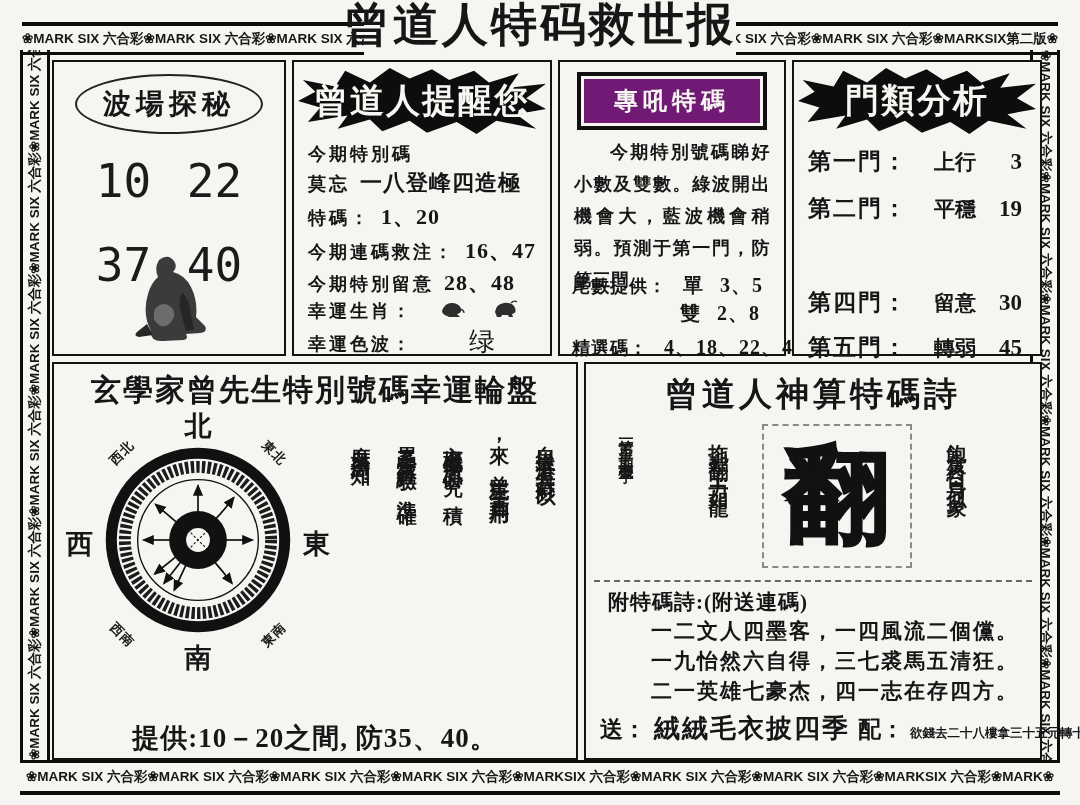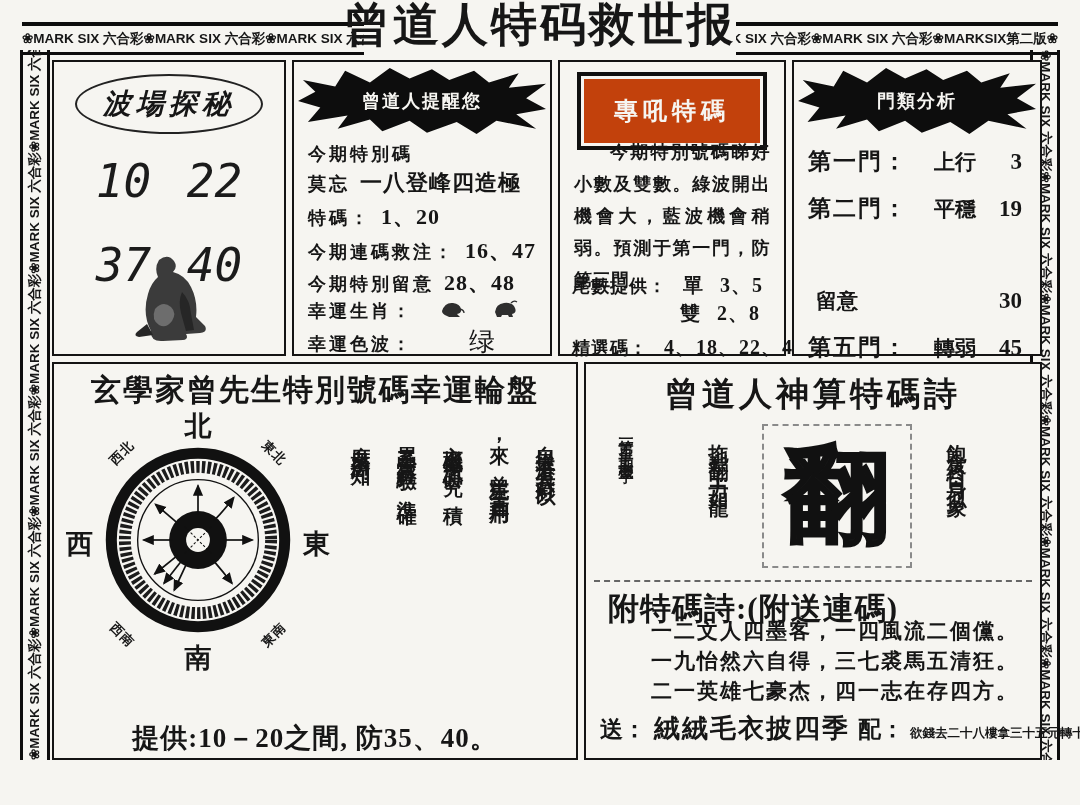--- a/index.html
+++ b/index.html
@@ -36,32 +36,32 @@
         text-align:center;line-height:56px;font-size:28px;font-weight:700;letter-spacing:5px;}
   .nums{position:absolute;top:92px;left:24px;right:24px;display:grid;grid-template-columns:1fr 1fr;
         row-gap:30px;justify-items:center;font-family:"DejaVu Sans Mono",monospace;font-size:46px;color:#1b1b1b;}
   .animal{position:absolute;bottom:6px;left:50%;transform:translateX(-50%);}
 
   
   .burst{position:absolute;top:6px;left:4px;right:4px;height:66px;}
   .burst-bg{position:absolute;inset:0;background:#0d0d0d;
     clip-path:polygon(0% 50%,7% 36%,2% 18%,15% 28%,19% 4%,29% 22%,37% 0%,45% 16%,54% 2%,61% 18%,71% 4%,77% 22%,89% 8%,85% 30%,100% 24%,92% 46%,100% 62%,88% 70%,96% 92%,80% 80%,72% 100%,64% 82%,52% 98%,45% 80%,34% 96%,29% 78%,16% 92%,20% 72%,4% 82%,9% 60%);}
   .burst-label{position:absolute;inset:0;display:flex;align-items:center;justify-content:center;
-        color:#f7f6f2;font-size:18px;font-weight:900;letter-spacing:2px;}
+        color:#f7f6f2;font-size:34px;font-weight:900;letter-spacing:2px;}
 
   
   .b2line{position:absolute;left:14px;right:18px;display:flex;align-items:baseline;white-space:nowrap;}
   .b2lab{font-size:18px;font-weight:700;letter-spacing:3px;}
   .b2val{font-size:22px;font-weight:700;letter-spacing:1px;margin-left:10px;}
   .green{font-size:26px;margin-left:56px;}
 
   
   .hbox{margin:10px auto 0;width:176px;border:4px solid #101010;padding:3px;}
-  .hbox-in{background:#c2410c;color:#f6f5f1;text-align:center;font-size:24px;font-weight:700;
-           letter-spacing:5px;padding:16px 0;}
+  .hbox-in{background:#701a75;color:#f6f5f1;text-align:center;font-size:24px;font-weight:700;
+           letter-spacing:5px;padding:6px 0;}
   .b3para{position:absolute;top:74px;left:14px;right:14px;font-size:18px;line-height:32px;
           text-indent:2em;font-weight:600;letter-spacing:0.5px;text-align:justify;}
   .b3row{position:absolute;display:flex;align-items:baseline;white-space:nowrap;}
   .b3lab{font-size:18px;font-weight:800;letter-spacing:1px;}
   .b3val{font-size:20px;font-weight:700;margin-left:16px;letter-spacing:1px;}
 
   
   .m-row{position:absolute;left:14px;right:18px;display:flex;align-items:baseline;justify-content:space-between;}
   .m-lab{font-size:23px;font-weight:900;letter-spacing:2px;width:116px;}
   .m-trend{font-size:21px;font-weight:800;width:58px;text-align:center;}
@@ -81,50 +81,53 @@
   .tigong{position:absolute;left:0;right:0;top:356px;text-align:center;font-size:27px;font-weight:900;letter-spacing:1px;}
 
   
   .b6-title{position:absolute;top:8px;left:0;right:0;text-align:center;font-size:33px;font-weight:900;letter-spacing:4px;}
   .v-issue{position:absolute;left:30px;top:64px;writing-mode:vertical-rl;font-size:15px;font-weight:700;letter-spacing:3px;height:168px;}
   .v-poem{position:absolute;writing-mode:vertical-rl;font-size:20px;font-weight:800;letter-spacing:9px;height:180px;top:64px;}
   .v-big{position:absolute;left:176px;top:60px;width:146px;height:140px;border:2px dashed #8a8a8a;
          display:flex;align-items:center;justify-content:center;font-size:104px;font-weight:900;
          -webkit-text-stroke:3px #111;}
   .b6-div{position:absolute;left:8px;right:8px;top:216px;border-top:2px dashed #666;}
-  .fu{position:absolute;left:22px;top:224px;font-size:31px;font-weight:600;letter-spacing:1px;}
+  .fu{position:absolute;left:22px;top:224px;font-size:21px;font-weight:600;letter-spacing:1px;}
   .poems{position:absolute;left:0;right:0;top:252px;text-align:center;padding-left:44px;}
   .poem-line{font-size:21px;font-weight:800;line-height:30px;letter-spacing:2px;}
   .song-row{position:absolute;left:14px;right:8px;bottom:12px;display:flex;align-items:baseline;white-space:nowrap;}
   .song-lab{font-size:23px;font-weight:600;}
   .song-val{font-size:26px;font-weight:900;letter-spacing:2px;margin:0 8px;}
   .pei-small{font-size:12.5px;font-weight:700;margin-left:6px;}
   .zicon{margin-left:26px;}
 </style>
 </head>
 <body>
 
 <div class="page">
 
   <div class="tband tl">
     <span>❀MARK SIX 六合彩❀MARK SIX 六合彩❀MARK SIX 六合彩❀</span>
   </div>
   <div class="tband tr">
     <span>❀MARK SIX 六合彩❀MARK SIX 六合彩❀MARKSIX第二版❀</span>
   </div>
+  <div class="bband">
+    <span>❀MARK SIX 六合彩❀MARK SIX 六合彩❀MARK SIX 六合彩❀MARK SIX 六合彩❀MARKSIX 六合彩❀MARK SIX 六合彩❀MARK SIX 六合彩❀MARKSIX 六合彩❀MARK❀</span>
+  </div>
   <div class="vband vl">
     <div class="vtext rotl">❀MARK SIX 六合彩❀MARK SIX 六合彩❀MARK SIX 六合彩❀MARK SIX 六合彩❀MARK SIX 六合彩❀MARK SIX 六合彩❀</div>
   </div>
   <div class="vband vr">
     <div class="vtext rotr">❀MARK SIX 六合彩❀MARK SIX 六合彩❀MARK SIX 六合彩❀MARK SIX 六合彩❀MARK SIX 六合彩❀MARK SIX 六合彩❀</div>
   </div>
 
   <div class="masthead">曾道人特码救世报</div>
 
-  <div class="box" style="left:52px;top:60px;width:230px;height:292px;font-style:italic;">
+  <div class="box" style="left:52px;top:60px;width:230px;height:292px;">
     <div class="oval">波場探秘</div>
     <div class="nums">
       <span>10</span>
       <span>22</span>
       <span>37</span>
       <span>40</span>
     </div>
     <div class="animal">
       <svg width="88" height="90" viewBox="0 0 88 90">
         <path fill="#3b3b3b" d="M34,6 q9,-7 15,1 q4,6 -1,11 q12,3 18,15 q7,14 5,30 l9,9 q3,6 -5,7 l-14,1 q3,5 -3,6 l-20,1 q-13,1 -12,-10 q-9,-17 -3,-37 q3,-11 10,-17 q-4,-9 1,-17z"></path>
@@ -209,20 +212,21 @@
       <span class="m-lab">第一門：</span>
       <span class="m-trend">上行</span>
       <span class="m-val">3</span>
     </div>
     <div class="m-row" style="top:131px;">
       <span class="m-lab">第二門：</span>
       <span class="m-trend">平穩</span>
       <span class="m-val">19</span>
     </div>
     <div class="m-row" style="top:225px;">
+      <span class="m-lab">第四門：</span>
       <span class="m-trend">留意</span>
       <span class="m-val">30</span>
     </div>
     <div class="m-row" style="top:270px;">
       <span class="m-lab">第五門：</span>
       <span class="m-trend">轉弱</span>
       <span class="m-val">45</span>
     </div>
   </div>
 

